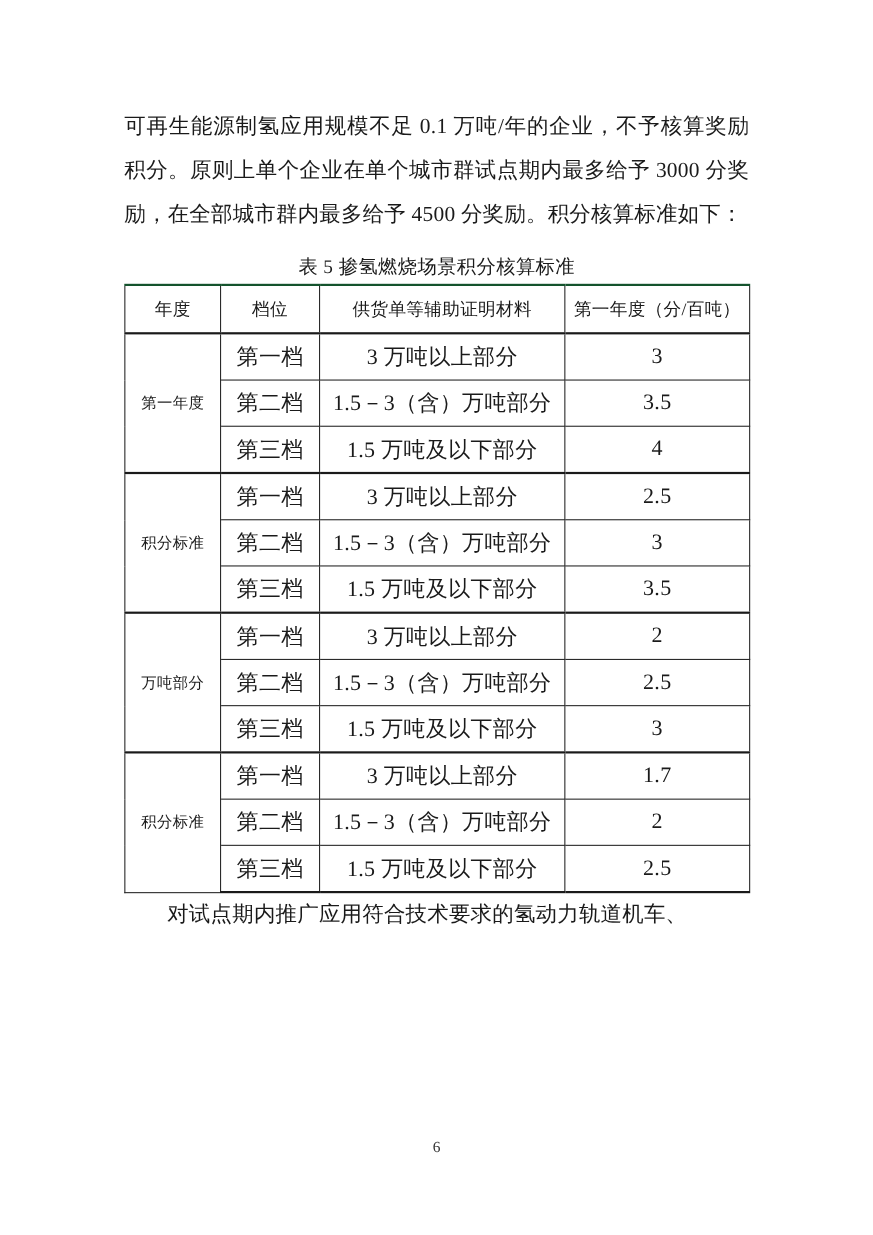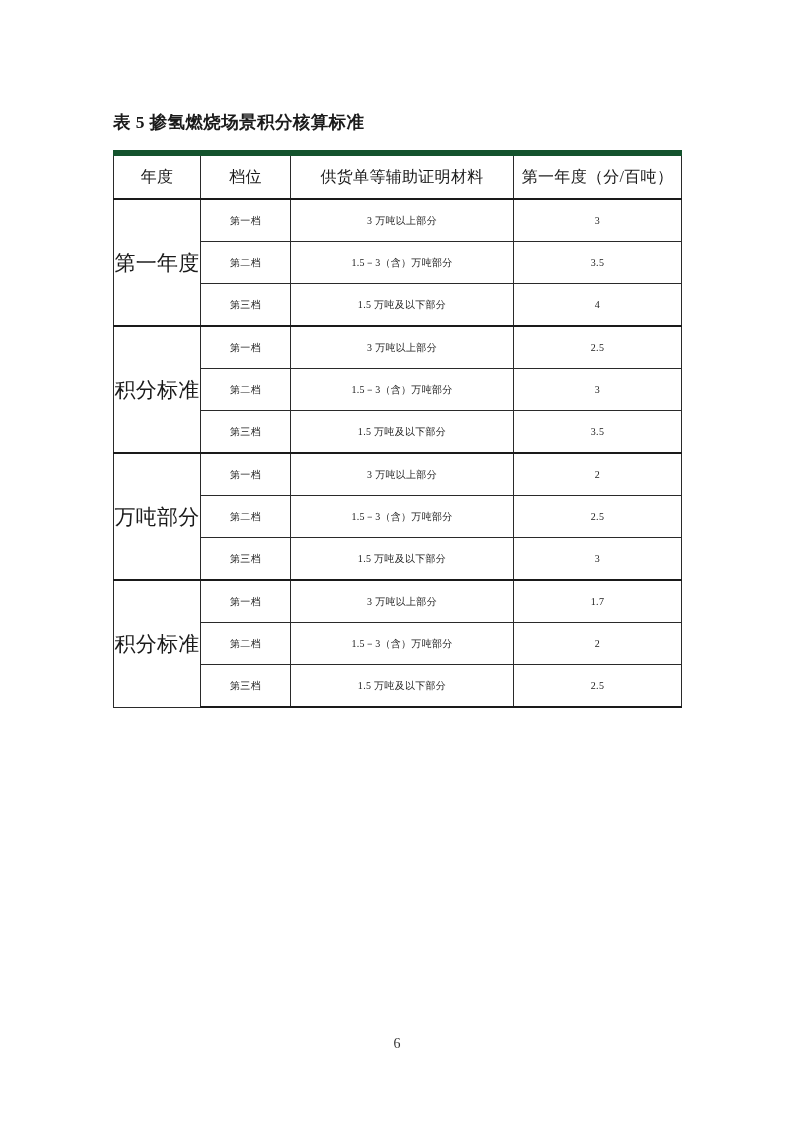--- a/index.html
+++ b/index.html
@@ -36,23 +36,24 @@
     text-justify: inter-ideograph;
     letter-spacing: 0.2px;
     margin: 0;
   }
   .para.indent {
     text-indent: 2em;
   }
 
   
   .table-caption {
-    margin: 14px 0 16px 0;
+    margin: 14px 0 4px 0;
+    text-align: center;
     font-size: 17.5px;
-    font-weight: bold;
+    font-weight: normal;
     letter-spacing: 0.4px;
     font-family: "Liberation Serif", "DejaVu Serif", serif;
   }
 
   
   table.score-table {
     border-collapse: collapse;
     width: 568px;
     table-layout: fixed;
     margin: 0;
@@ -60,45 +61,45 @@
   table.score-table col.c-year  { width: 87px; }
   table.score-table col.c-tier  { width: 90px; }
   table.score-table col.c-scale { width: 223px; }
   table.score-table col.c-std   { width: 168px; }
 
   table.score-table th,
   table.score-table td {
     border: 1px solid #2a2a2a;
     text-align: center;
     vertical-align: middle;
-    font-size: 10px;
+    font-size: 20px;
     font-weight: normal;
     padding: 0;
     height: 41px;
     letter-spacing: 0.3px;
     font-family: "Liberation Serif", "DejaVu Serif", serif;
   }
   table.score-table thead th {
     height: 42px;
     font-size: 16px;
   }
   
   table.score-table tbody tr.group-start > * {
     border-top: 2px solid #1a1a1a;
   }
   table.score-table thead tr > * {
-    border-top: 6px solid #14532d;
+    border-top: 2px solid #14532d;
     border-bottom: 2px solid #1a1a1a;
     text-align: center;
   }
   table.score-table tbody tr.last-row > * {
     border-bottom: 2px solid #1a1a1a;
   }
   table.score-table td.year-cell {
-    font-size: 21px;
+    font-size: 14px;
   }
 
   
   .note {
     margin: 8px 0 0 0;
     font-size: 13.5px;
     line-height: 28px;
     text-align: justify;
     text-justify: inter-ideograph;
     letter-spacing: 0.1px;
@@ -125,20 +126,21 @@
     color: #333;
     font-family: "Liberation Serif", "DejaVu Serif", serif;
   }
 </style>
 </head>
 <body>
 
 <div class="page">
   <div class="content">
 
+    <p class="para">可再生能源制氢应用规模不足 0.1 万吨/年的企业，不予核算奖励积分。原则上单个企业在单个城市群试点期内最多给予 3000 分奖励，在全部城市群内最多给予 4500 分奖励。积分核算标准如下：</p>
 
     <div class="table-caption">表 5  掺氢燃烧场景积分核算标准</div>
 
     <table class="score-table">
       <colgroup>
         <col class="c-year">
           <col class="c-tier">
           <col class="c-scale">
           <col class="c-std">
       </colgroup>
@@ -217,17 +219,18 @@
         <tr class="last-row">
           <td>第三档</td>
           <td>1.5 万吨及以下部分</td>
           <td>2.5</td>
         </tr>
       </tbody>
     </table>
 
 
 
+    <p class="para indent">对试点期内推广应用符合技术要求的氢动力轨道机车、</p>
 
   </div>
 
   <div class="page-number">6</div>
 </div>
 
 </body></html>

